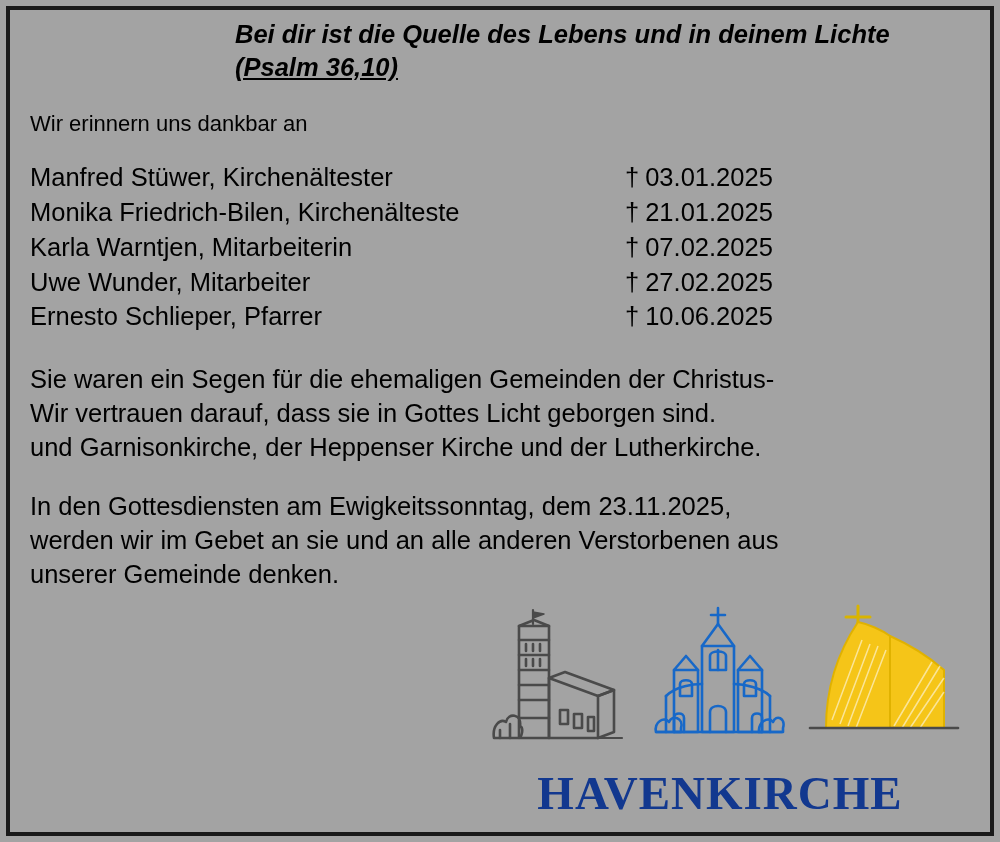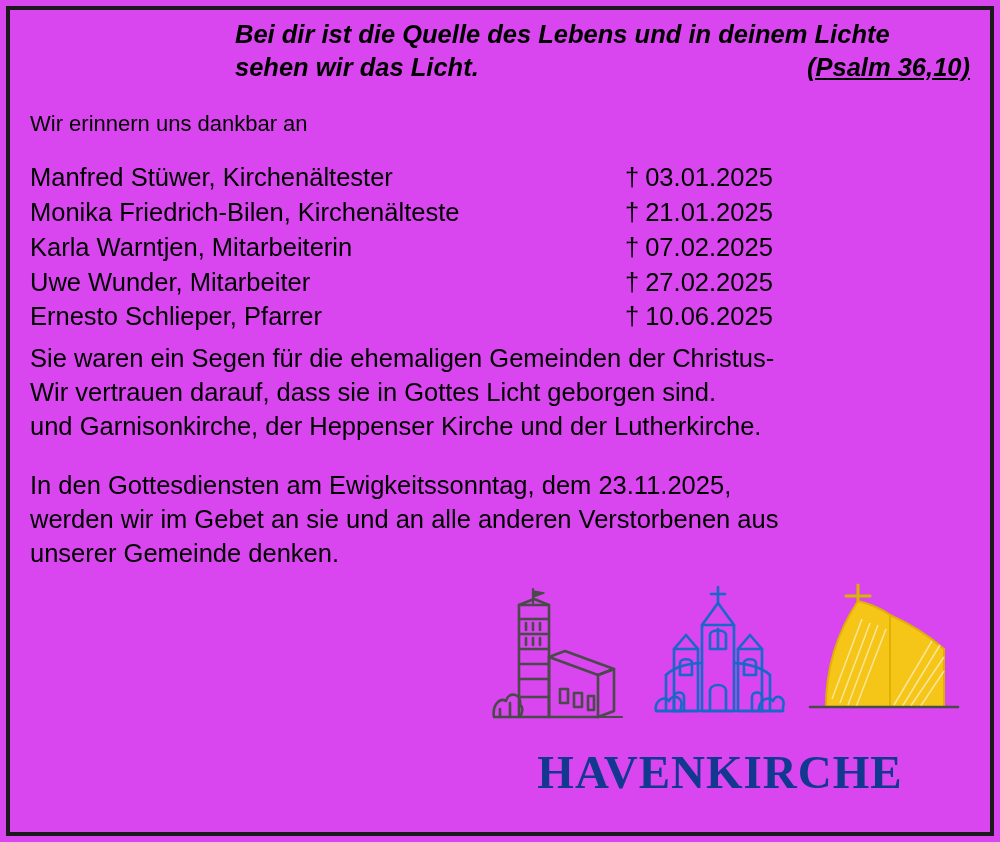--- a/index.html
+++ b/index.html
@@ -9,21 +9,21 @@
   }
   body {
     font-family: "Liberation Sans", sans-serif;
     color: #000000;
   }
   .page {
     position: relative;
     width: 1000px;
     height: 842px;
     box-sizing: border-box;
-    background: #d946ef;
+    background: #a3a3a3;
     overflow: hidden;
   }
   .border-frame {
     position: absolute;
     left: 6px;
     top: 6px;
     right: 6px;
     bottom: 6px;
     border: 4px solid #1a1a1a;
     box-sizing: border-box;
@@ -87,21 +87,21 @@
   }
   .cross {
     display: inline-block;
     margin-right: 6px;
   }
 
   
   .para {
     font-size: 25.5px;
     line-height: 1.33;
-    margin-top: 8px;
+    margin-top: 29px;
   }
   .para.second {
     margin-top: 25px;
   }
   .para span { display: block; white-space: nowrap; }
 
   
   .footer {
     position: relative;
     margin-top: 30px;
@@ -159,21 +159,20 @@
 <body>
 
 <div class="page">
   <div class="border-frame"></div>
 
   <div class="content">
 
     <div class="quote-block">
       <span class="quote-line1">Bei dir ist die Quelle des Lebens und in deinem Lichte</span>
       <span class="quote-line2">
-        <span>sehen wir das Licht.</span>
         <span class="quote-ref">(Psalm 36,10)</span>
       </span>
     </div>
 
     <div class="intro">Wir erinnern uns dankbar an</div>
 
     <div class="names">
       <div class="name-row">
         <span class="name-text">Manfred Stüwer, Kirchenältester</span>
         <span class="name-date"><span class="cross">†</span><span>03.01.2025</span></span>

